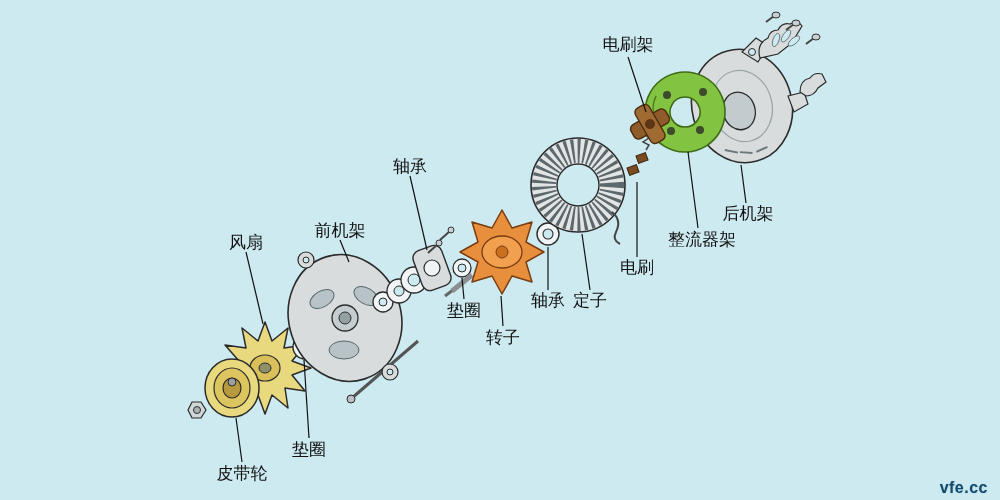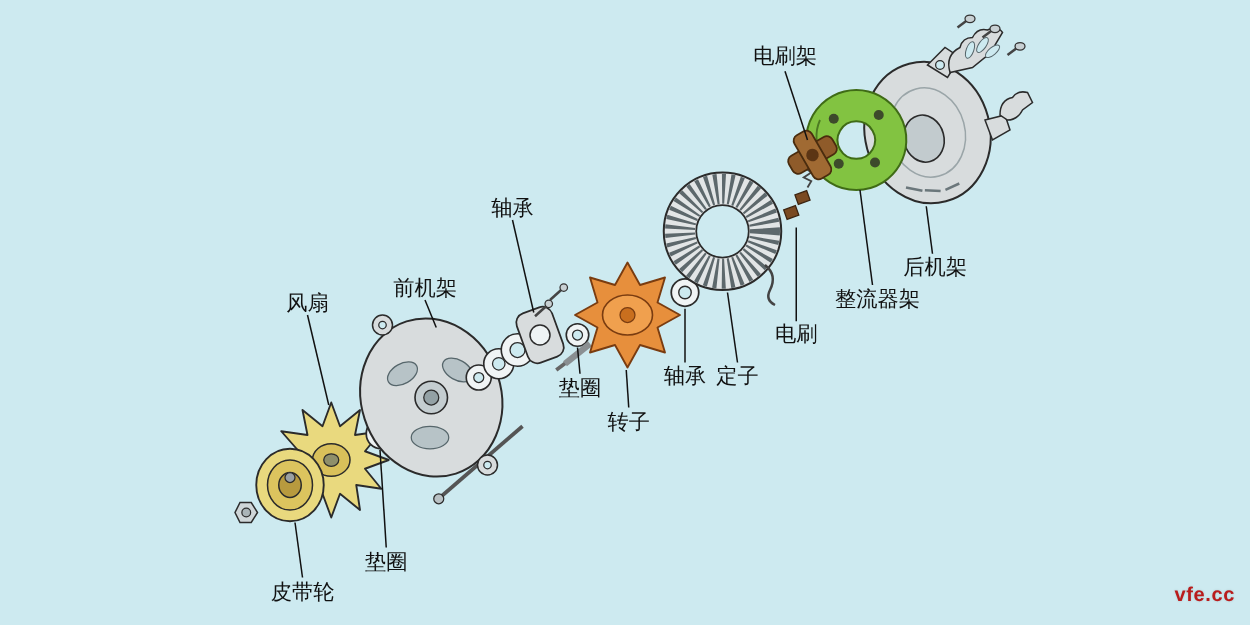--- a/index.html
+++ b/index.html
@@ -12,22 +12,22 @@
   }
   svg { display:block; }
   svg text.lbl {
     font-family: "Liberation Sans", "DejaVu Sans", sans-serif;
     font-size: 17px;
     fill: #111;
   }
   .watermark {
     position: absolute;
     right: 12px;
-    bottom: 14px;
-    color: #b91c1c;
+    bottom: 3px;
+    color: #0c4a6e;
     font-weight: bold;
     font-size: 16px;
     letter-spacing: 0.5px;
     text-shadow: 0 0 2px rgba(0,0,0,0.15);
   }
 </style>
 </head>
 <body>
 
 <div class="stage">

